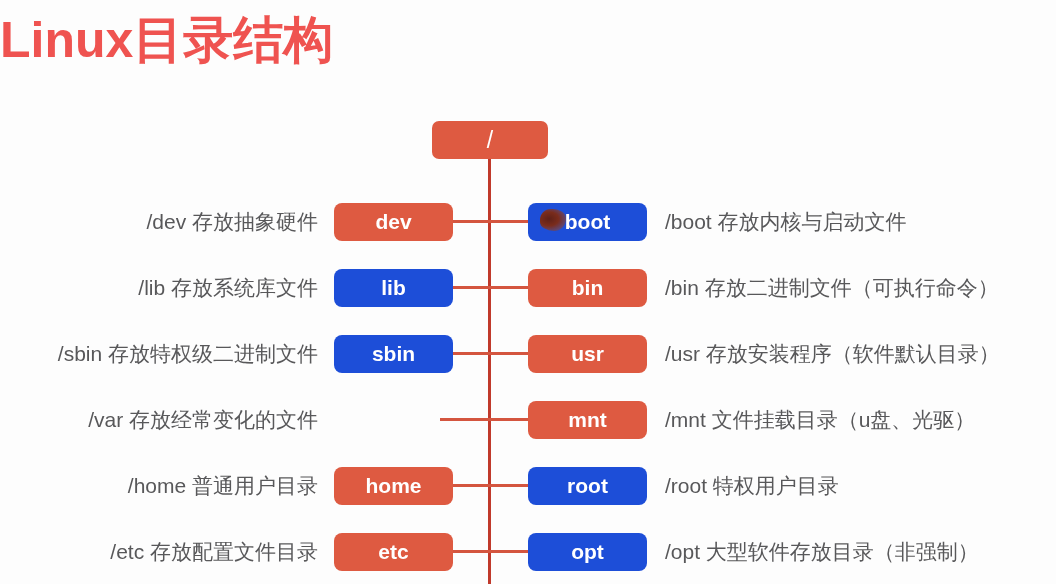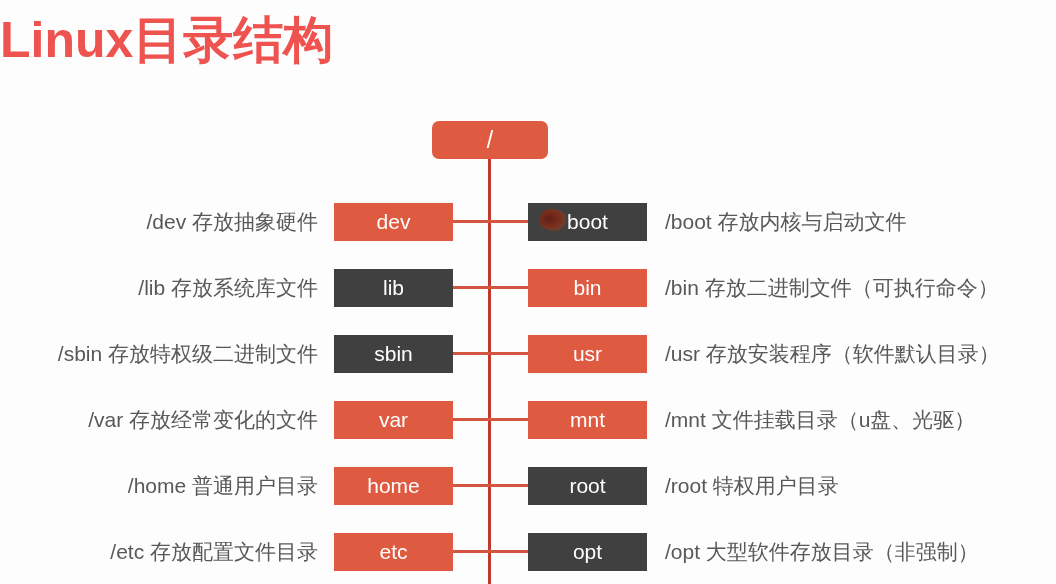--- a/index.html
+++ b/index.html
@@ -97,32 +97,33 @@
     font-size: 21px;
     color: #58585a;
     white-space: nowrap;
     text-align: center;
   }
 
   .node {
     position: absolute;
     top: 1px;
     height: 38px;
-    border-radius: 0;
+    border-radius: 8px;
     color: #ffffff;
     font-size: 21px;
     line-height: 38px;
     text-align: center;
     white-space: nowrap;
+    font-weight: bold;
   }
   .node.left  { left: 334px; width: 119px; }
   .node.right { left: 528px; width: 119px; }
 
   .node.coral  { background: #de5a41; }
-  .node.orange { background: #404040; text-align: center; }
+  .node.orange { background: #1d4ed8; text-align: center; }
 
   
   .smudge {
     position: absolute;
     left: 12px;
     top: 6px;
     width: 26px;
     height: 22px;
     border-radius: 45% 55% 50% 60% / 55% 45% 60% 45%;
     background:
@@ -164,21 +165,20 @@
         <div class="hline right" style="top: 18px;"></div>
         <div class="label-left">/sbin 存放特权级二进制文件</div>
         <div class="node left orange"><span>sbin</span></div>
         <div class="node right coral"><span>usr</span></div>
         <div class="label-right">/usr 存放安装程序（软件默认目录）</div>
       </div>
       <div class="row" style="top: 400px;">
         <div class="hline left" style="top: 18px;"></div>
         <div class="hline right" style="top: 18px;"></div>
         <div class="label-left">/var 存放经常变化的文件</div>
-        <div class="node left coral"><span>var</span></div>
         <div class="node right coral"><span>mnt</span></div>
         <div class="label-right">/mnt 文件挂载目录（u盘、光驱）</div>
       </div>
       <div class="row" style="top: 466px;">
         <div class="hline left" style="top: 18px;"></div>
         <div class="hline right" style="top: 18px;"></div>
         <div class="label-left">/home 普通用户目录</div>
         <div class="node left coral"><span>home</span></div>
         <div class="node right orange"><span>root</span></div>
         <div class="label-right">/root 特权用户目录</div>

